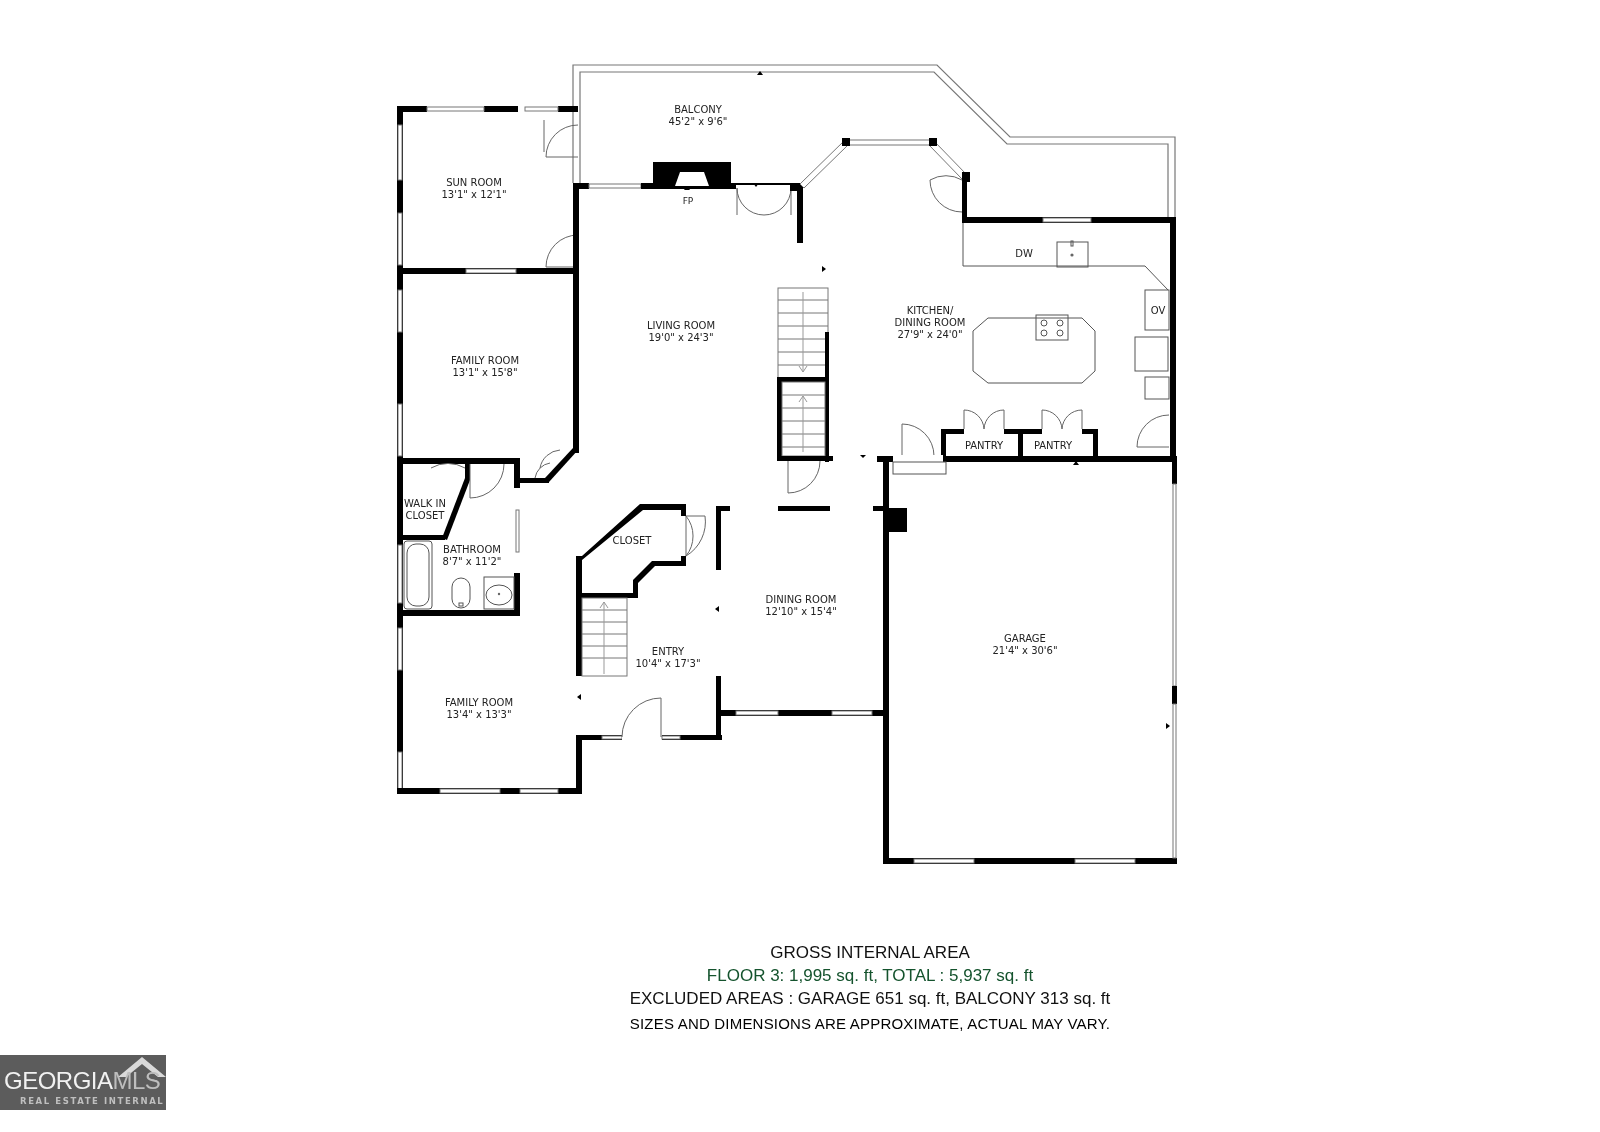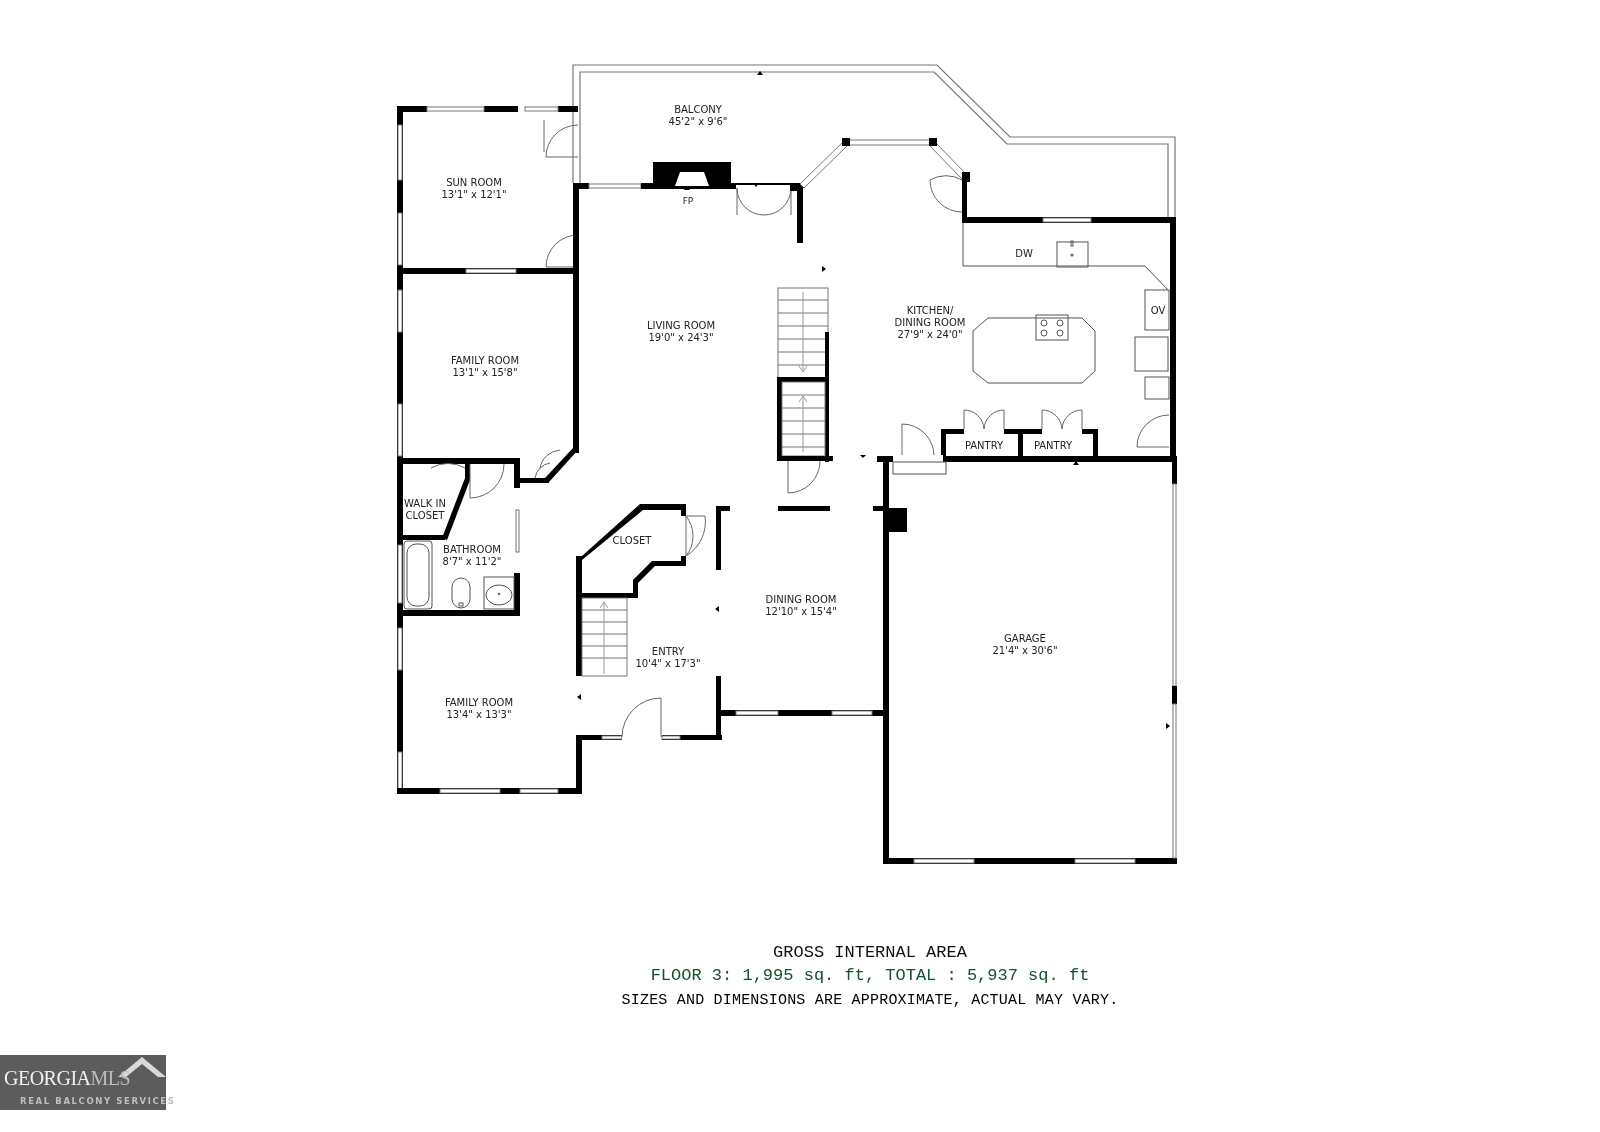--- a/index.html
+++ b/index.html
@@ -9,26 +9,26 @@
   .thin { fill: none; stroke: #555; stroke-width: 1; }
   .thin2 { fill: none; stroke: #777; stroke-width: 1.2; }
   .win { fill: #fff; stroke: #777; stroke-width: 1; }
   .door { fill: none; stroke: #666; stroke-width: 1; }
   .stair { fill: #fff; stroke: #777; stroke-width: 1; }
   .stair-arrow { stroke: #999; stroke-width: 1; fill: none; }
   .rl { font-family: "DejaVu Sans", sans-serif; font-size: 10px; fill: #222; text-anchor: middle; }
   .mark { fill: #000; }
 
   .area-block { position: absolute; left: 560px; top: 941px; width: 620px; text-align: center; color: #111; }
-  .area-block .line { font-family: Liberation Mono, monospace; font-size: 17px; line-height: 23px; white-space: nowrap; }
+  .area-block .line { font-family: Liberation Sans, sans-serif; font-size: 17px; line-height: 23px; white-space: nowrap; }
   .area-block .line.grey { color: #14532d; }
   .area-block .note { font-size: 15px; color: #000000; margin-top: 2px; letter-spacing: 0.2px; }
 
   .logo { position: absolute; left: 0; top: 1055px; width: 166px; height: 55px; background: #5c5c5c; }
-  .logo .name { position: absolute; left: 4px; top: 12px; font-family: Liberation Serif, serif; font-size: 20px; color: #f1f1f1; letter-spacing: -0.5px; white-space: nowrap; }
+  .logo .name { position: absolute; left: 4px; top: 12px; font-family: Liberation Sans, sans-serif; font-size: 24px; color: #f1f1f1; letter-spacing: -0.5px; white-space: nowrap; }
   .logo .name .mls { color: #bdbdbd; }
   .logo .sub { position: absolute; left: 20px; top: 41px; font-family: "DejaVu Sans", sans-serif; font-size: 8.5px; font-weight: bold; color: #bfbfbf; letter-spacing: 1.6px; white-space: nowrap; }
   .logo .roof { position: absolute; left: 110px; top: 0; width: 56px; height: 22px; }
 </style>
 </head>
 <body>
 
 <svg id="plan" viewBox="0 0 1600 920" xmlns="http://www.w3.org/2000/svg">
 
   <g>
@@ -286,22 +286,23 @@
   <text class="rl" x="1053" y="449">PANTRY</text>
 
   <text class="rl" x="688" y="204" style="font-size:9px">FP</text>
   <text class="rl" x="1024" y="257">DW</text>
   <text class="rl" x="1158" y="314">OV</text>
 </svg>
 
 <div class="area-block">
   <div class="line">GROSS INTERNAL AREA</div>
   <div class="line grey">FLOOR 3: 1,995 sq. ft, TOTAL : 5,937 sq. ft</div>
+  <div class="line">EXCLUDED AREAS : GARAGE 651 sq. ft, BALCONY 313 sq. ft</div>
   <div class="line note">SIZES AND DIMENSIONS ARE APPROXIMATE, ACTUAL MAY VARY.</div>
 </div>
 
 <div class="logo">
   <svg class="roof" viewBox="0 0 56 22">
     <polygon points="8,22 32,2 56,22 48,22 32,9 16,22" fill="#d9d9d9"></polygon>
   </svg>
   <div class="name"><span>GEORGIA</span><span class="mls">MLS</span></div>
-  <div class="sub">REAL BALCONY SERVICES</div>
+  <div class="sub">REAL ESTATE INTERNAL</div>
 </div>
 
 </body></html>

